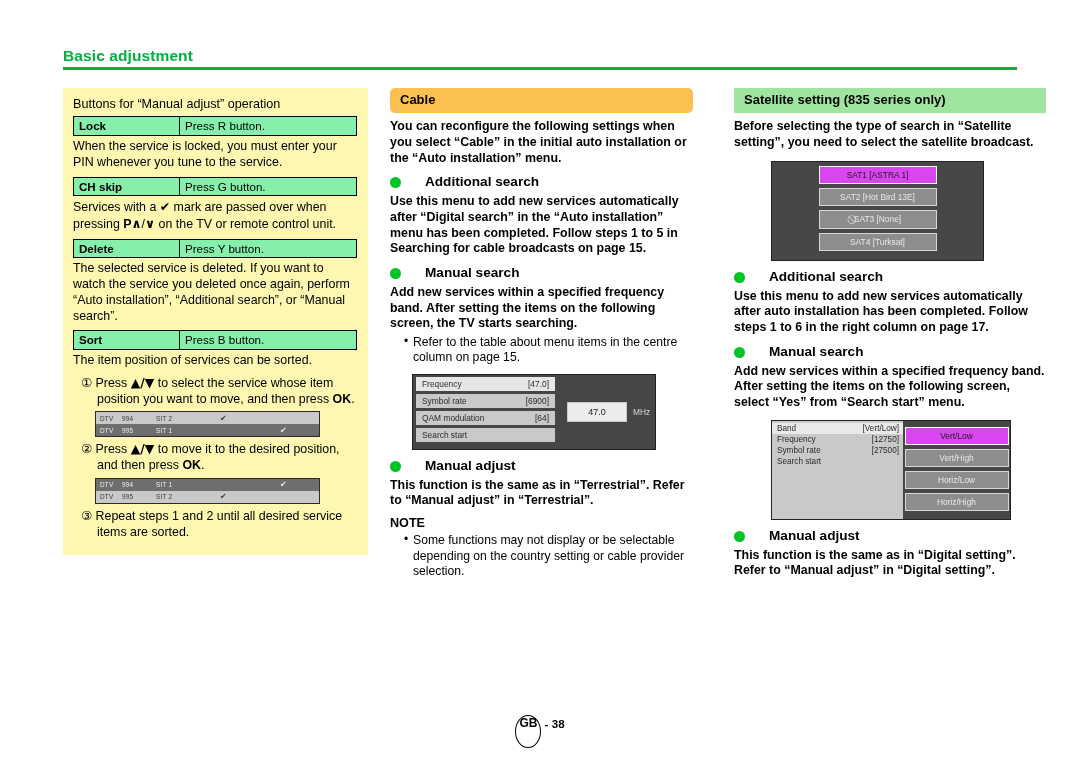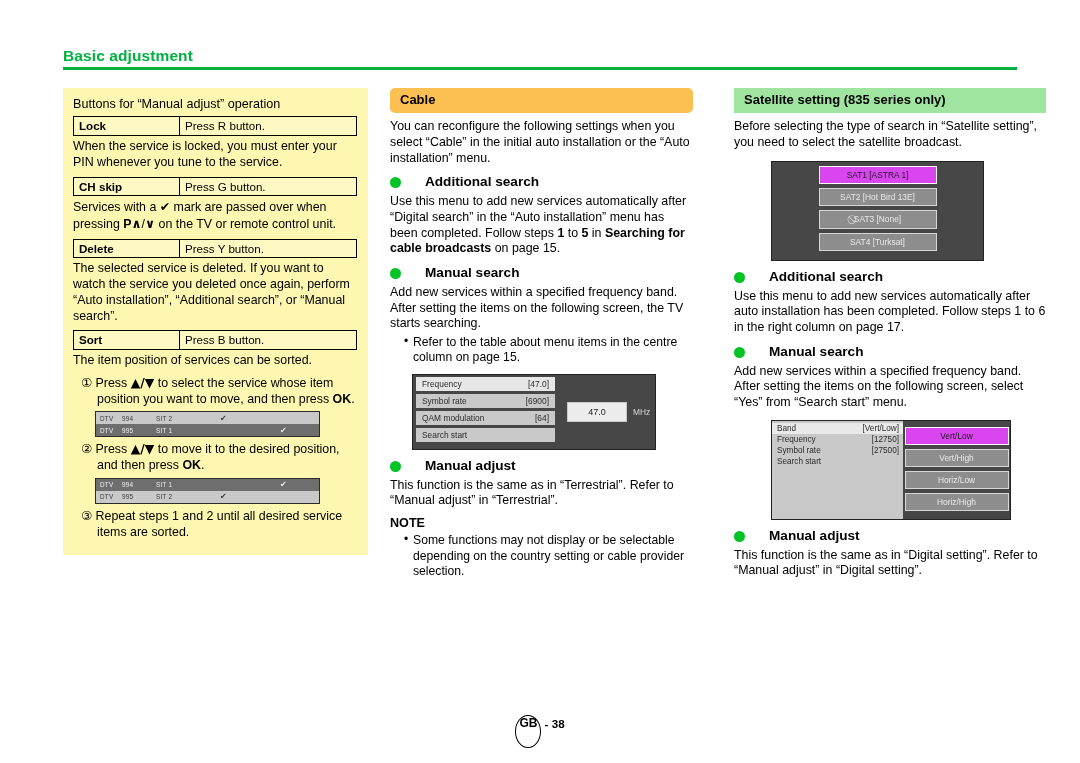--- a/index.html
+++ b/index.html
@@ -40,21 +40,21 @@
   }
   .yb-title {
     font-size:12.6px; font-weight:normal; margin:1px 0 5px 0; line-height:1.15;
   }
   table.kv {
     border-collapse:collapse; width:284px; margin:2px 0 3px 0;
     background:#ffffff;
   }
   table.kv td {
     border:1px solid #000; padding:1px 5px; font-size:11.6px;
-    line-height:1.35; background:#fef9c3;
+    line-height:1.35; background:#86efac;
   }
   table.kv td.k { width:106px; font-weight:bold; }
   .yb-p {
     font-size:12.4px; line-height:1.27; margin:2px 0 6px 0;
   }
   .yb-li {
     font-size:12.4px; line-height:1.27; margin:3px 0 3px 24px;
     text-indent:-16px;
   }
   .glyph { font-family:"DejaVu Sans", sans-serif; }
@@ -77,21 +77,21 @@
 
   
   .bar {
     font-size:13px; font-weight:bold; line-height:1.1;
     padding:5px 10px 6px 10px; border-radius:5px;
   }
   .bar-orange { background:#fcbf52; width:303px; }
   .bar-green  { background:#9fe59f; width:312px; border-radius:0; padding-left:10px;}
 
   p.body {
-    font-size:12.4px; line-height:1.265; margin:6px 0 0 0;
+    font-size:12.4px; line-height:1.265; margin:6px 0 0 0;font-weight:bold;
   }
   p.body.tightup { margin-top:4px; }
   .bullethead {
     font-size:13.6px; font-weight:bold; margin:9px 0 1px 0;
     display:flex; align-items:center; gap:24px; line-height:1.1;
   }
   .dot {
     width:11px; height:11px; border-radius:50%; background:#00c425;
     display:inline-block; flex:0 0 auto;
   }

